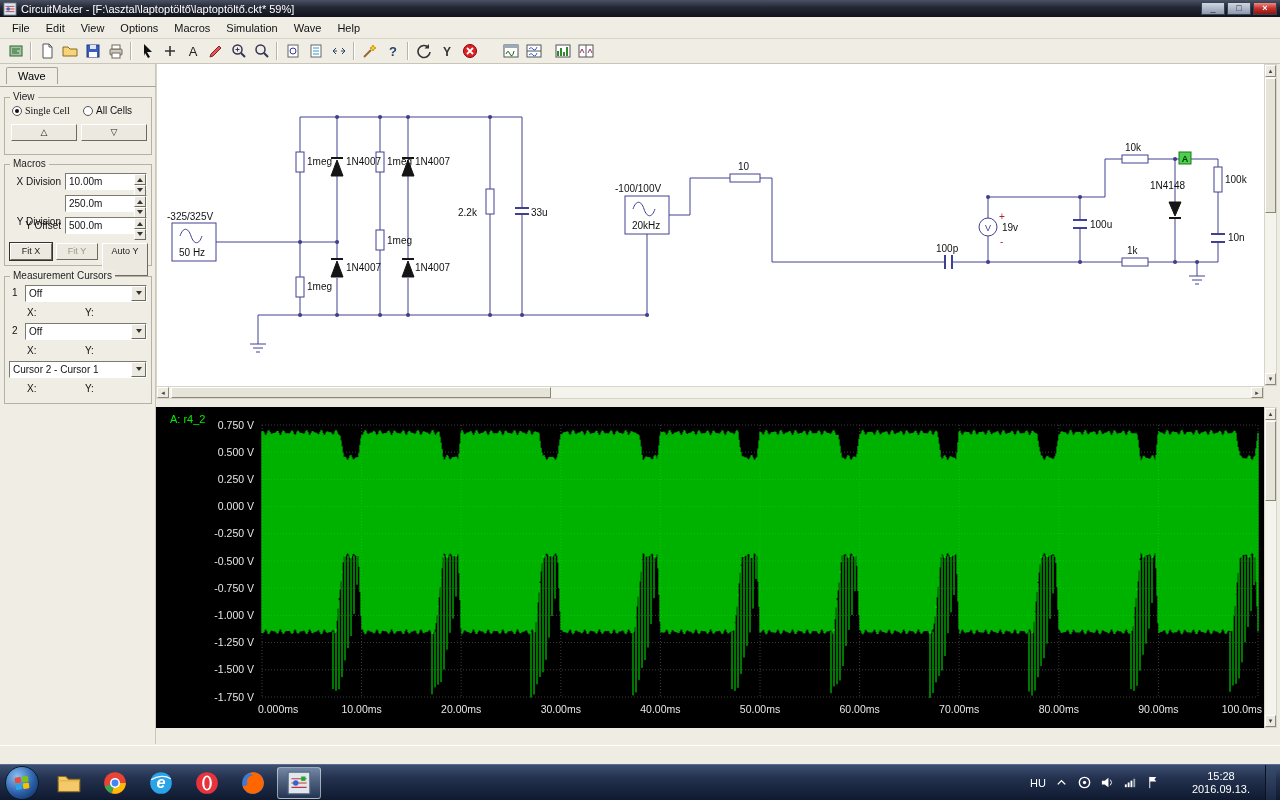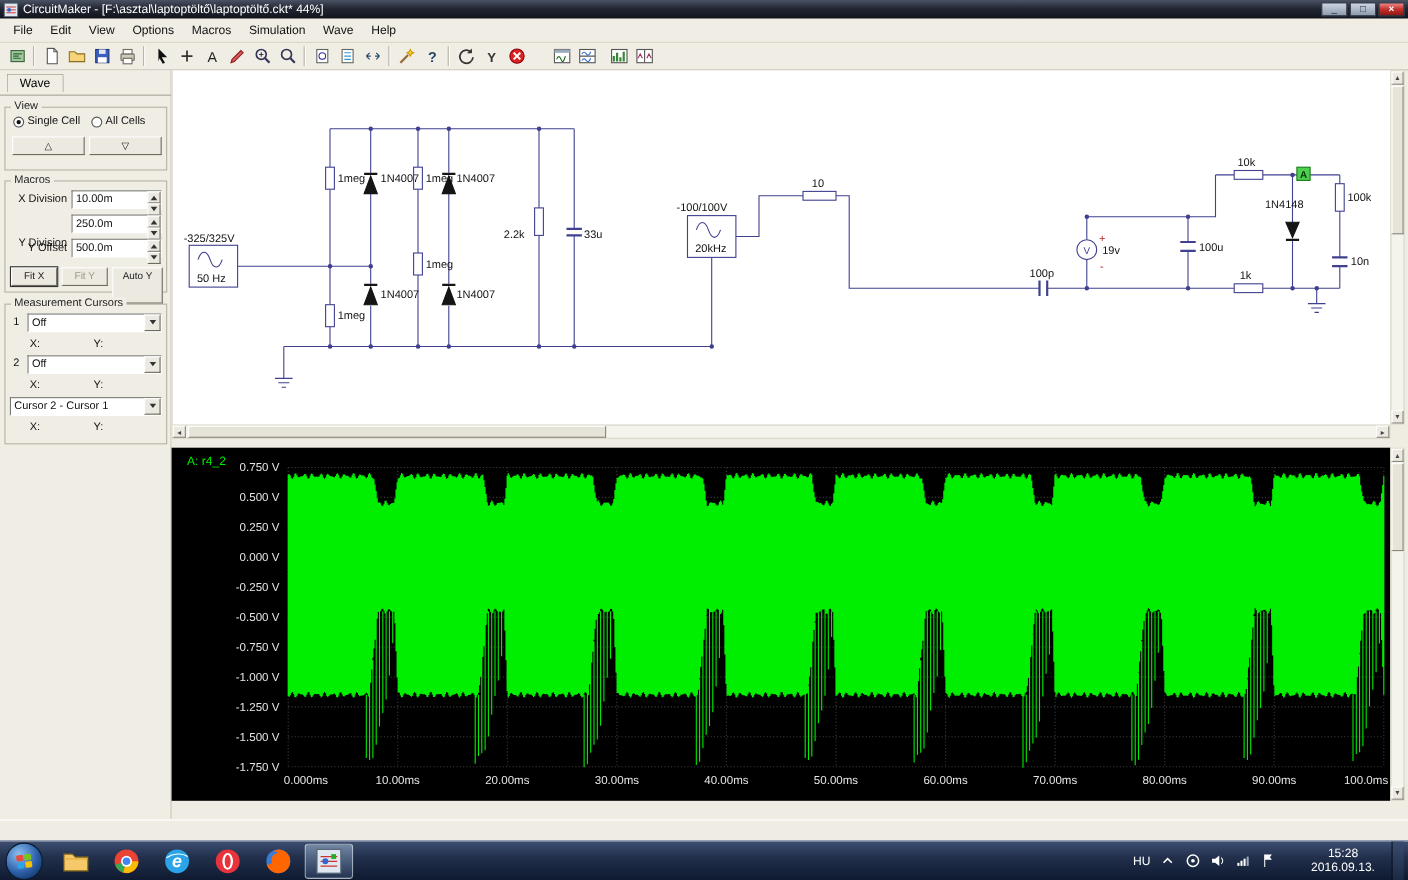--- a/index.html
+++ b/index.html
@@ -68,21 +68,21 @@
 <body>
 
 <div id="screen">
 
   <div id="titlebar" class="abs">
     <svg width="14" height="14" viewBox="0 0 16 16">
         <rect x="1" y="1" width="14" height="14" fill="#dfe8f0" stroke="#567"></rect>
         <path d="M3 5h10M3 8h10M3 11h10" stroke="#c33" fill="none"></path>
         <circle cx="6" cy="8" r="2" fill="#36c"></circle>
       </svg>
-    <span class="ttl">CircuitMaker - [F:\asztal\laptoptöltő\laptoptöltő.ckt* 44%]</span>
+    <span class="ttl">CircuitMaker - [F:\asztal\laptoptöltő\laptoptöltő.ckt* 59%]</span>
     <div class="winbtns">
       <div class="winbtn">_</div>
       <div class="winbtn">□</div>
       <div class="winbtn close">×</div>
     </div>
   </div>
 
   <div id="menubar" class="abs">
       <span class="menu-item">File</span>
       <span class="menu-item">Edit</span>
@@ -240,21 +240,21 @@
       </div>
     </div>
 
   <div id="leftpanel" class="abs">
     <div id="wavetab">Wave</div>
     <div id="tabline"></div>
 
     <div class="groupbox" style="left:4px;top:33px;width:148px;height:58px;">
       <span class="legend">View</span>
       <span class="radio sel" style="left:7px;top:8px;"></span>
-      <span class="plabel" style="left:20px;top:7px;">Single Cell</span>
+      <span class="plabel" style="left:20px;top:7px;font-family:Liberation Serif, serif;">Single Cell</span>
       <span class="radio" style="left:78px;top:8px;"></span>
       <span class="plabel" style="left:91px;top:7px;">All Cells</span>
       <div class="cbtn" style="left:6px;top:26px;width:66px;height:17px;">△</div>
       <div class="cbtn" style="left:76px;top:26px;width:66px;height:17px;">▽</div>
     </div>
 
     <div class="groupbox" style="left:4px;top:100px;width:148px;height:102px;">
       <span class="legend">Macros</span>
       <span class="plabel" style="left:0;top:11px;width:56px;text-align:right;">X Division</span>
       <div class="sunken" style="left:60px;top:8px;width:82px;height:17px;">

